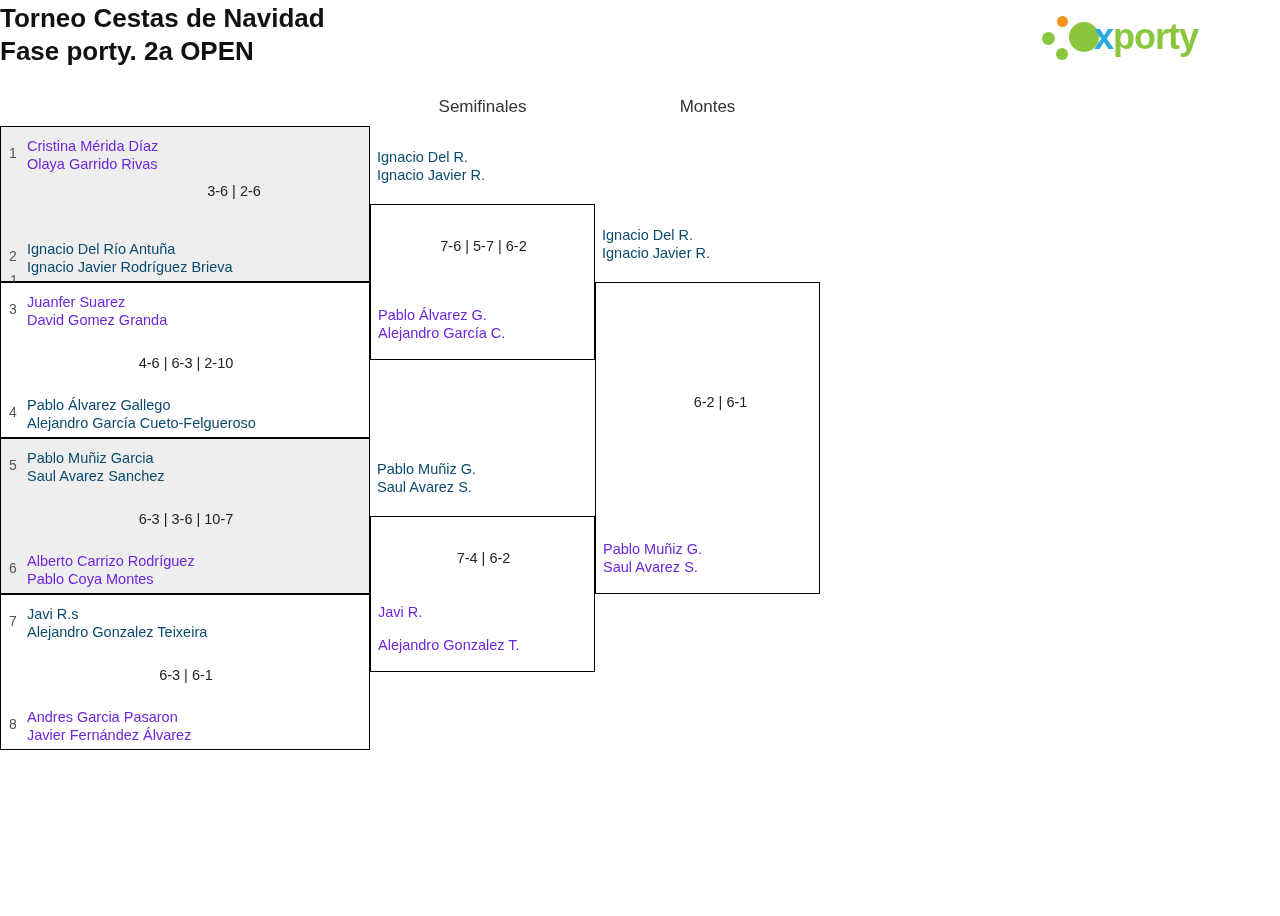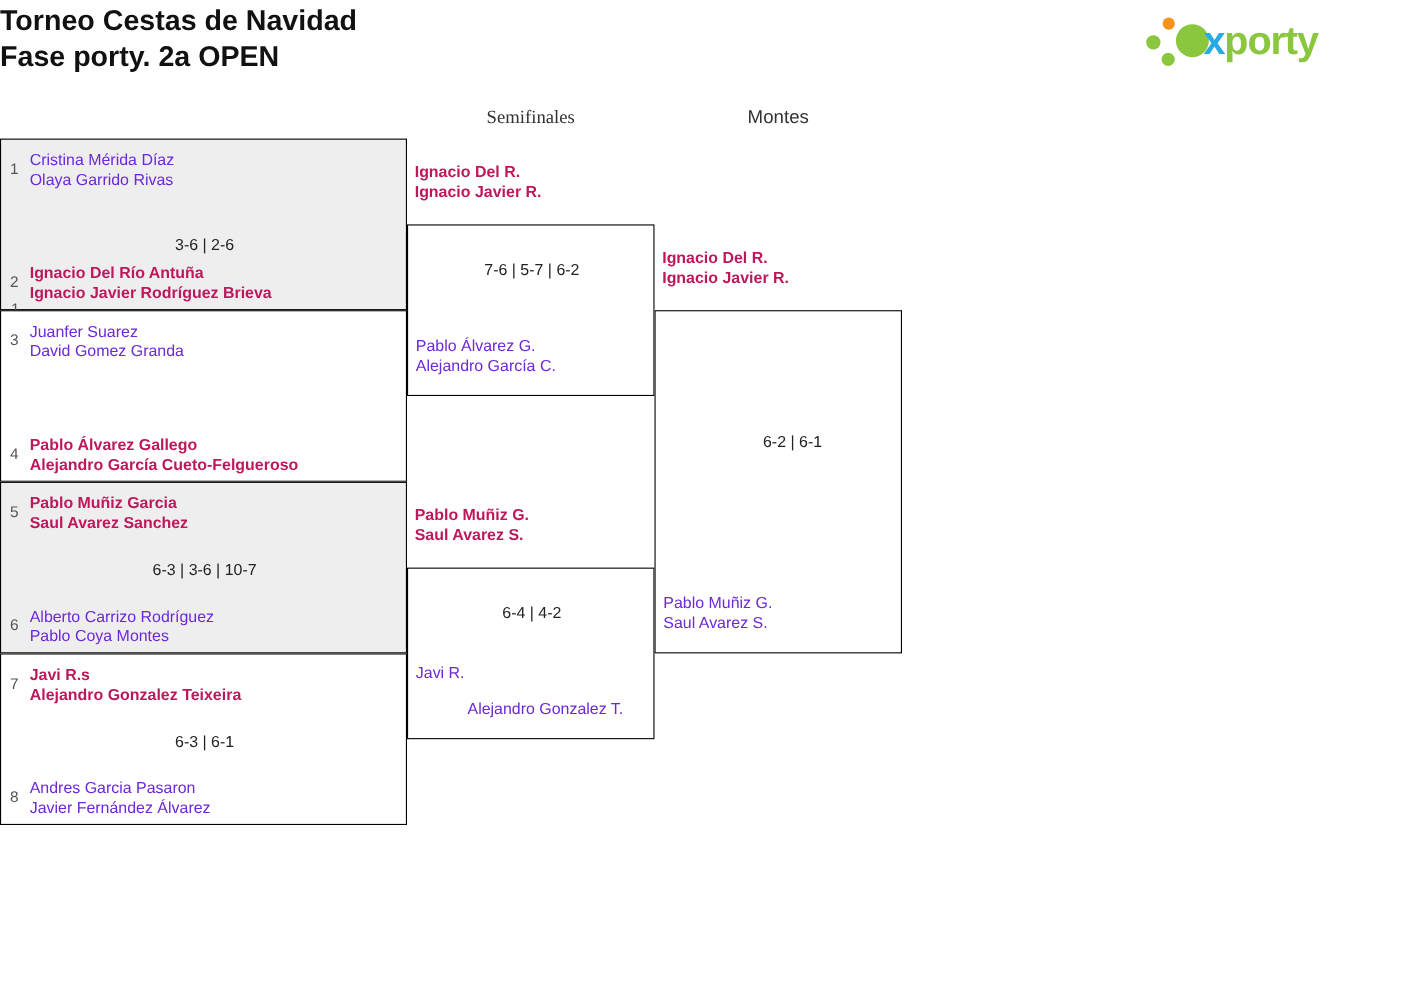--- a/index.html
+++ b/index.html
@@ -63,21 +63,21 @@
 
   
   .round-head {
     position: absolute;
     font-size: 17px;
     color: #333333;
     text-align: center;
     top: 97px;
   }
   #round-head-0 { left: 0px;   width: 370px; margin-top: 44px; }
-  #round-head-1 { left: 370px; width: 225px; font-family: Liberation Serif, serif; }
+  #round-head-1 { left: 370px; width: 225px; }
   #round-head-2 { left: 595px; width: 225px; }
 
   
   #bracket { position: absolute; left: 0; top: 0; width: 1280px; height: 916px; }
 
   .match {
     position: absolute;
     box-sizing: border-box;
     border: 1px solid #000000;
   }
@@ -97,21 +97,21 @@
     text-align: center;
   }
   .team {
     position: absolute;
     left: 26px;
     font-size: 14.5px;
     line-height: 18px;
     color: #6d28d9;
     white-space: nowrap;
   }
-  .team.win { font-weight: bold; color: #be185d; }
+  .team.win { font-weight: normal; color: #0c4a6e; }
   .score {
     position: absolute;
     font-size: 14.5px;
     color: #222222;
     text-align: center;
     white-space: nowrap;
   }
   .match.r0 .score { left: 0; width: 370px; }
   .match.r1 .score { left: 0; width: 225px; }
   .match.r2 .score { left: 12px; width: 225px; }
@@ -142,31 +142,32 @@
 <div class="round-head" id="round-head-0">Cuartos de final</div>
 <div class="round-head" id="round-head-1">Semifinales</div>
 <div class="round-head" id="round-head-2">Montes</div>
 
 <div id="bracket">
 
   <div class="match r0 shaded" style="top:126px; height:156px;">
     <div class="seed" style="top:145px;">1</div>
     <div class="team" style="top:10px;">Cristina Mérida Díaz</div>
     <div class="team" style="top:28px;">Olaya Garrido Rivas</div>
-    <div class="score" style="top:88px;">3-6 | 2-6</div>
+    <div class="score" style="top:56px;padding-left:48px;">3-6 | 2-6</div>
     <div class="seed" style="top:248px;">2</div>
     <div class="team win" style="top:113px;">Ignacio Del Río Antuña</div>
     <div class="team win" style="top:131px;">Ignacio Javier Rodríguez Brieva</div>
   </div>
   <div class="seed" style="top:145px;">1</div>
   <div class="seed" style="top:248px;">2</div>
 
   <div class="match r0 plain" style="top:282px; height:156px;">
     <div class="team" style="top:10px;">Juanfer Suarez</div>
     <div class="team" style="top:28px;">David Gomez Granda</div>
+    <div class="score" style="top:72px;">4-6 | 6-3 | 2-10</div>
     <div class="team win" style="top:113px;">Pablo Álvarez Gallego</div>
     <div class="team win" style="top:131px;">Alejandro García Cueto-Felgueroso</div>
   </div>
   <div class="seed" style="top:301px;">3</div>
   <div class="seed" style="top:404px;">4</div>
 
   <div class="match r0 shaded" style="top:438px; height:156px;">
     <div class="team win" style="top:10px;">Pablo Muñiz Garcia</div>
     <div class="team win" style="top:28px;">Saul Avarez Sanchez</div>
     <div class="score" style="top:72px;">6-3 | 3-6 | 10-7</div>
@@ -188,23 +189,23 @@
 
   <div class="match r1 plain" style="top:204px; height:156px;">
     <div class="score" style="top:33px;">7-6 | 5-7 | 6-2</div>
     <div class="team" style="top:101px;">Pablo Álvarez G.</div>
     <div class="team" style="top:119px;">Alejandro García C.</div>
   </div>
   <div class="team win" style="position:absolute; top:148px; left:377px;">Ignacio Del R.</div>
   <div class="team win" style="position:absolute; top:166px; left:377px;">Ignacio Javier R.</div>
 
   <div class="match r1 plain" style="top:516px; height:156px;">
-    <div class="score" style="top:33px;">6-4 | 4-2</div>
+    <div class="score" style="top:33px;">7-4 | 6-2</div>
     <div class="team" style="top:86px;">Javi R.</div>
-    <div class="team" style="top:119px;margin-left:47px;">Alejandro Gonzalez T.</div>
+    <div class="team" style="top:119px;">Alejandro Gonzalez T.</div>
   </div>
   <div class="team win" style="position:absolute; top:460px; left:377px;">Pablo Muñiz G.</div>
   <div class="team win" style="position:absolute; top:478px; left:377px;">Saul Avarez S.</div>
 
   <div class="match r2 plain" style="top:282px; height:312px;">
     <div class="score" style="top:111px;">6-2 | 6-1</div>
     <div class="team" style="top:257px;">Pablo Muñiz G.</div>
     <div class="team" style="top:275px;">Saul Avarez S.</div>
   </div>
   <div class="team win" style="position:absolute; top:226px; left:602px;">Ignacio Del R.</div>

